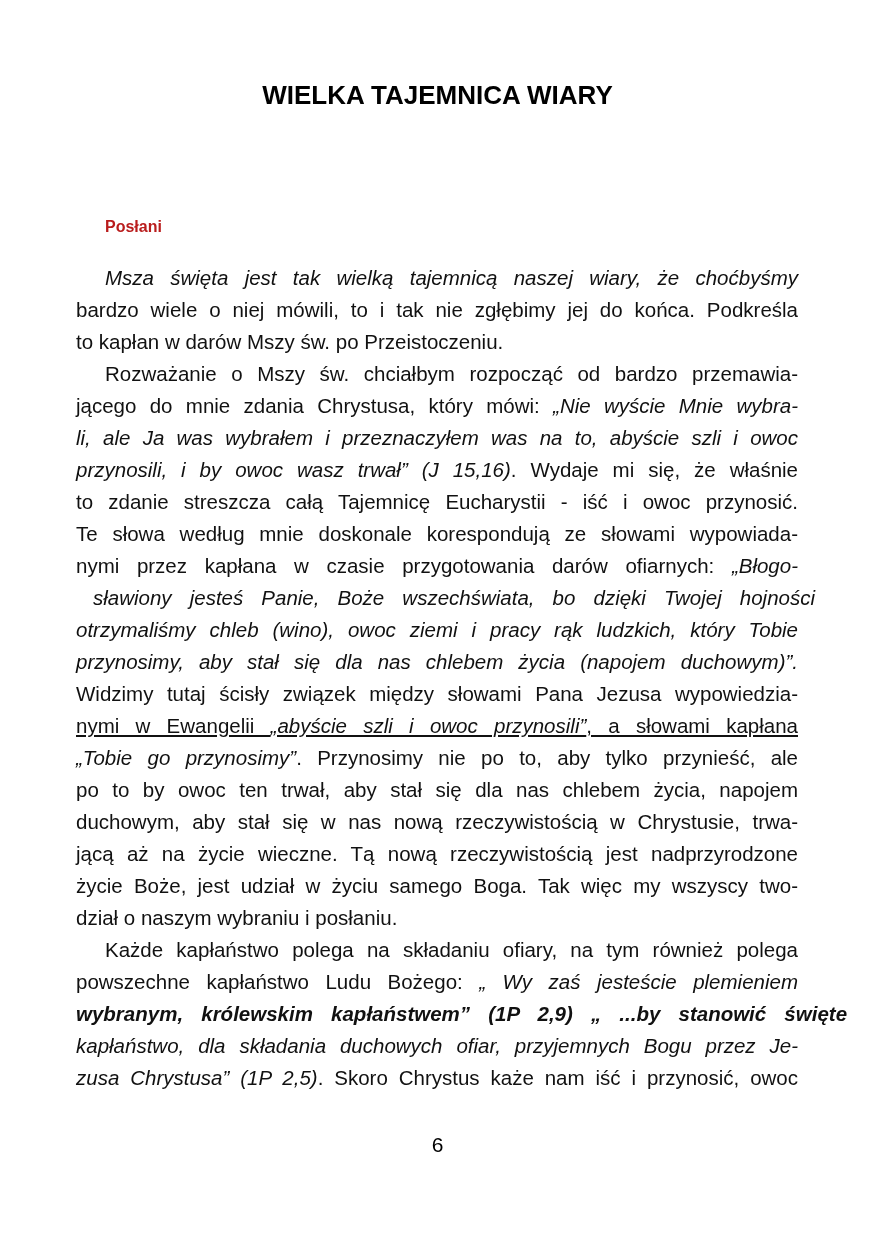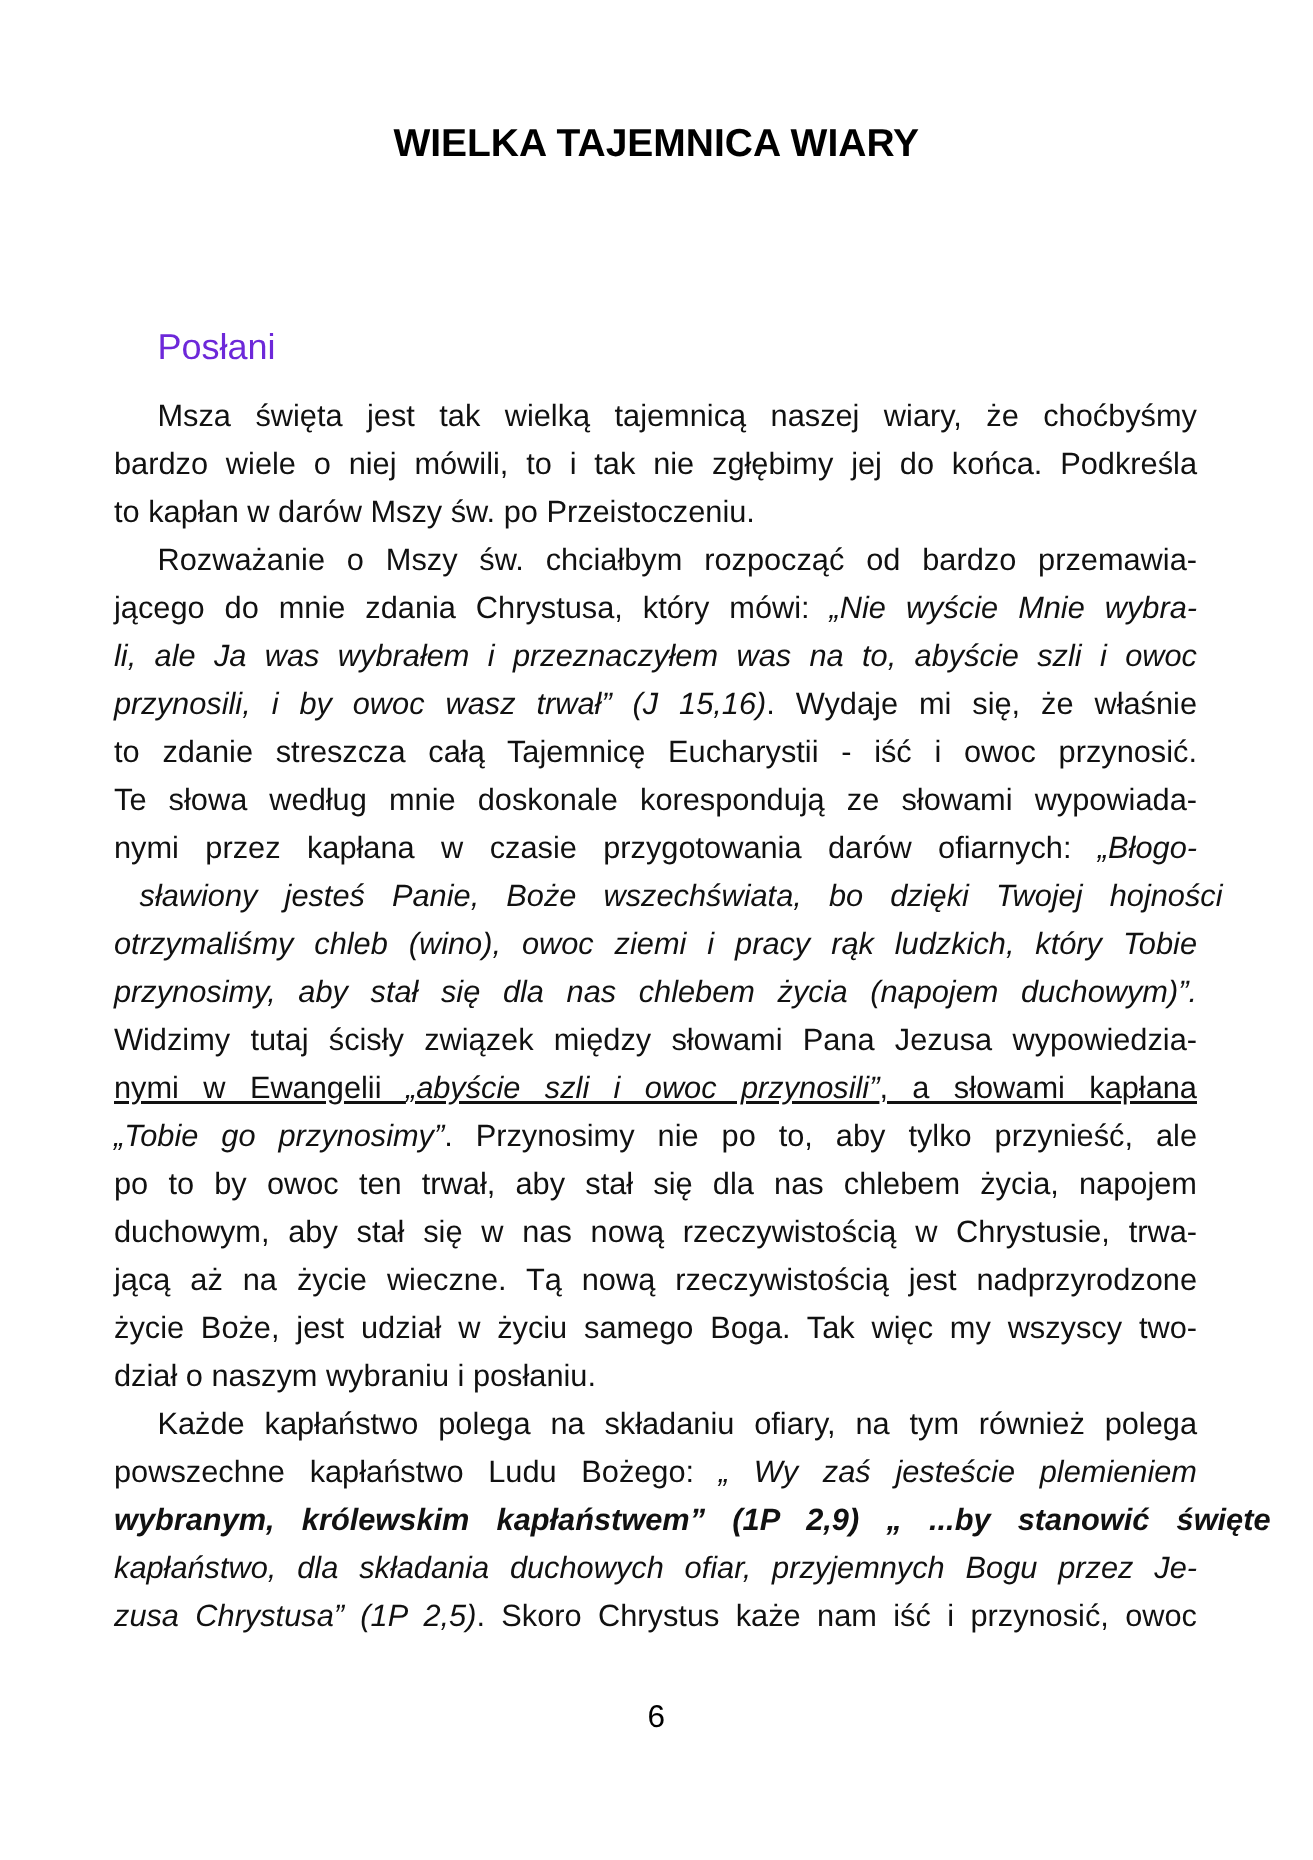--- a/index.html
+++ b/index.html
@@ -29,23 +29,23 @@
       text-align: center;
       font-weight: bold;
       font-size: 26px;
       letter-spacing: 0px;
       color: #000;
     }
     .section-heading {
       position: absolute;
       top: 218px;
       left: 105px;
-      font-weight: normal;
-      font-size: 24px;
-      color: #6d28d9;
+      font-weight: bold;
+      font-size: 16px;
+      color: #b91c1c;
     }
     .body-text {
       position: absolute;
       left: 76px;
       top: 262px;
       width: 722px;
     }
     .line {
       display: block;
       height: 32px;
@@ -77,21 +77,21 @@
   </style>
 </head>
 <body>
 
 <div class="page">
   <h1 class="title" style="margin:0;">WIELKA TAJEMNICA WIARY</h1>
   <h2 class="section-heading" style="margin:0;">Posłani</h2>
 
   <div class="body-text" id="body-text">
       <div>
-        <div class="line indent" style="white-space: nowrap; text-align-last: left; text-align: center; word-spacing: 10.5833px;"><span>Msza święta jest tak wielką tajemnicą naszej wiary, że choćbyśmy</span></div>
+        <div class="line indent" style="white-space: nowrap; text-align-last: left; text-align: center; word-spacing: 10.5833px; font-style: italic;"><span>Msza święta jest tak wielką tajemnicą naszej wiary, że choćbyśmy</span></div>
         <div class="line" style="white-space: nowrap; text-align-last: left; text-align: left; word-spacing: 6.19111px;"><span>bardzo wiele o niej mówili, to i tak nie zgłębimy jej do końca. Podkreśla</span></div>
         <div class="line last" style="white-space: nowrap; text-align-last: left; text-align: left;"><span>to kapłan w darów Mszy św. po Przeistoczeniu.</span></div>
       </div>
       <div>
         <div class="line indent" style="white-space: nowrap; text-align-last: left; text-align: left; word-spacing: 8.86523px;"><span>Rozważanie o Mszy św. chciałbym rozpocząć od bardzo przemawia-</span></div>
         <div class="line" style="white-space: nowrap; text-align-last: left; text-align: left; word-spacing: 7.6px;"><span>jącego do mnie zdania Chrystusa, który mówi: </span><span class="it">„Nie wyście Mnie wybra-</span></div>
         <div class="line" style="white-space: nowrap; text-align-last: left; text-align: left; word-spacing: 6.54808px;"><span class="it">li, ale Ja was wybrałem i przeznaczyłem was na to, abyście szli i owoc</span></div>
         <div class="line" style="white-space: nowrap; text-align-last: left; text-align: left; word-spacing: 8.25px;"><span class="it">przynosili, i by owoc wasz trwał” (J 15,16)</span><span>. Wydaje mi się, że właśnie</span></div>
         <div class="line" style="white-space: nowrap; text-align-last: left; text-align: left; word-spacing: 9.45937px;"><span>to zdanie streszcza całą Tajemnicę Eucharystii - iść i owoc przynosić.</span></div>
         <div class="line" style="white-space: nowrap; text-align-last: left; text-align: left; word-spacing: 9.06055px;"><span>Te słowa według mnie doskonale korespondują ze słowami wypowiada-</span></div>

